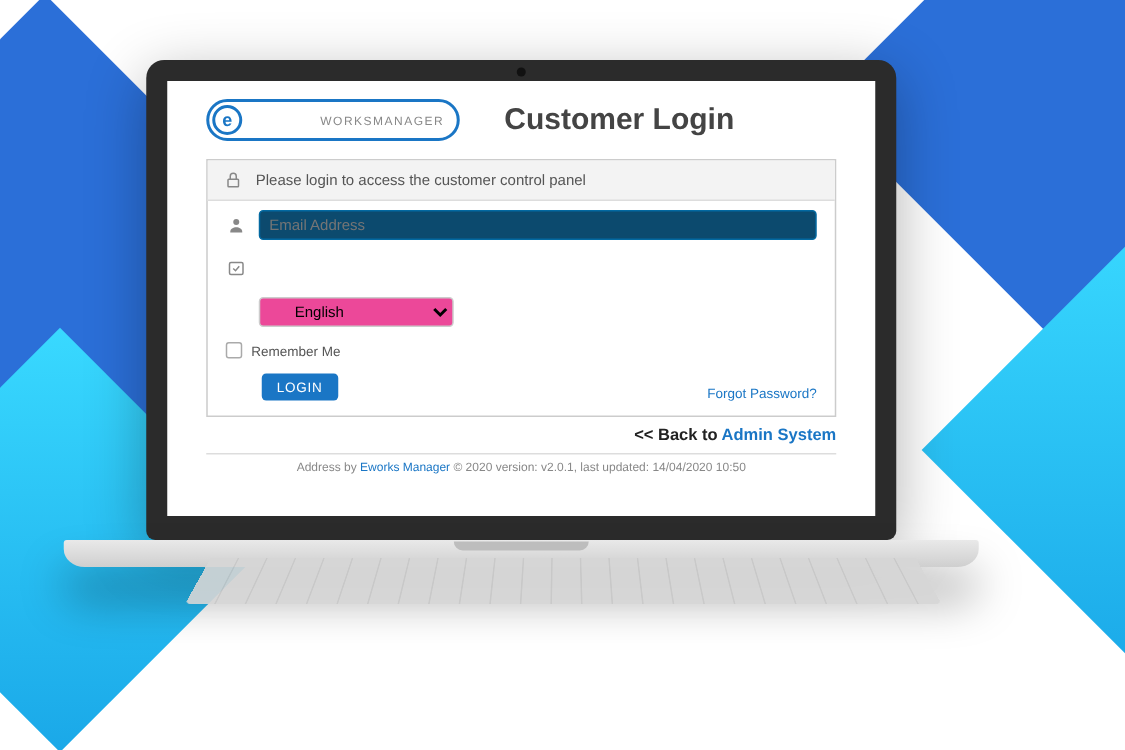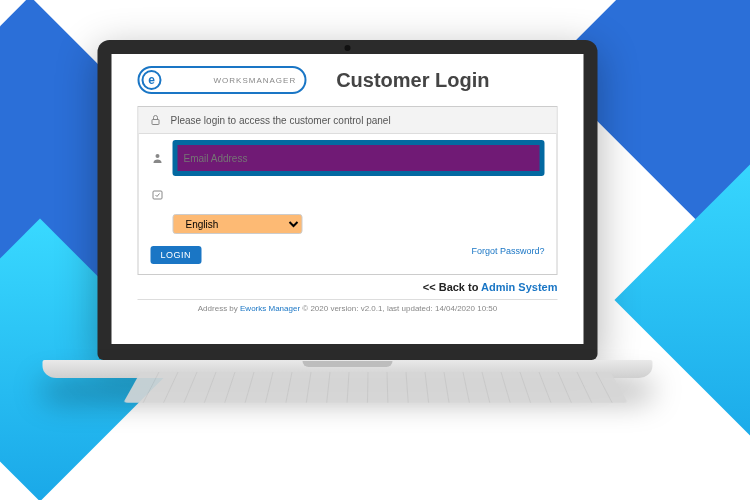--- a/index.html
+++ b/index.html
@@ -159,56 +159,57 @@
   padding: 6px 12px;
 }
 .fld-icon {
   width: 14px; height: 14px;
   display: flex; align-items: center; justify-content: center;
   color: #888;
   flex: 0 0 14px;
 }
 .text-input {
   flex: 1;
-  height: 36px;
-  border: 5px solid #0369a1;
+  height: 20px;
+  border: 1px solid #0369a1;
   border-radius: 3px;
   padding: 0 6px;
   font-size: 10px;
   color: #999;
-  background: #701a75;
+  background: #0c4a6e;
 }
 .select {
   height: 20px;
   border: 1px solid #ccc;
   border-radius: 3px;
-  padding: 0 8px;
+  padding: 0 19px;
   font-size: 10px;
-  background: #fdba74;
+  background: #ec4899;
   width: 130px;
   margin-left: 22px;
 }
 .remember-row {
   padding: 4px 12px 4px 12px;
   display: flex;
   align-items: center;
   gap: 6px;
   font-size: 9px;
   color: #555;
 }
 .chk {
   width: 11px; height: 11px;
   border: 1px solid #aaa;
   border-radius: 2px;
 }
 .actions {
   display: flex;
   justify-content: space-between;
-  align-items: flex-start;
+  align-items: flex-end;
   padding: 6px 12px 10px 12px;
+  margin-left: 24px;
 }
 .login-btn {
   background: #1a76c5;
   color: #fff;
   border: none;
   border-radius: 3px;
   padding: 4px 10px;
   font-size: 9px;
   letter-spacing: 0.5px;
   cursor: pointer;
@@ -289,20 +290,24 @@
               </svg>
           </span>
         </div>
 
         <div class="form-row">
           <select class="select">
             <option>English</option>
           </select>
         </div>
 
+        <div class="remember-row">
+          <span class="chk"></span>
+          <span>Remember Me</span>
+        </div>
 
         <div class="actions">
           <button class="login-btn">LOGIN</button>
           <span class="forgot">Forgot Password?</span>
         </div>
       </div>
 
       <div class="back-row">
         <span>&lt;&lt; Back to </span><span class="lnk">Admin System</span>
       </div>

